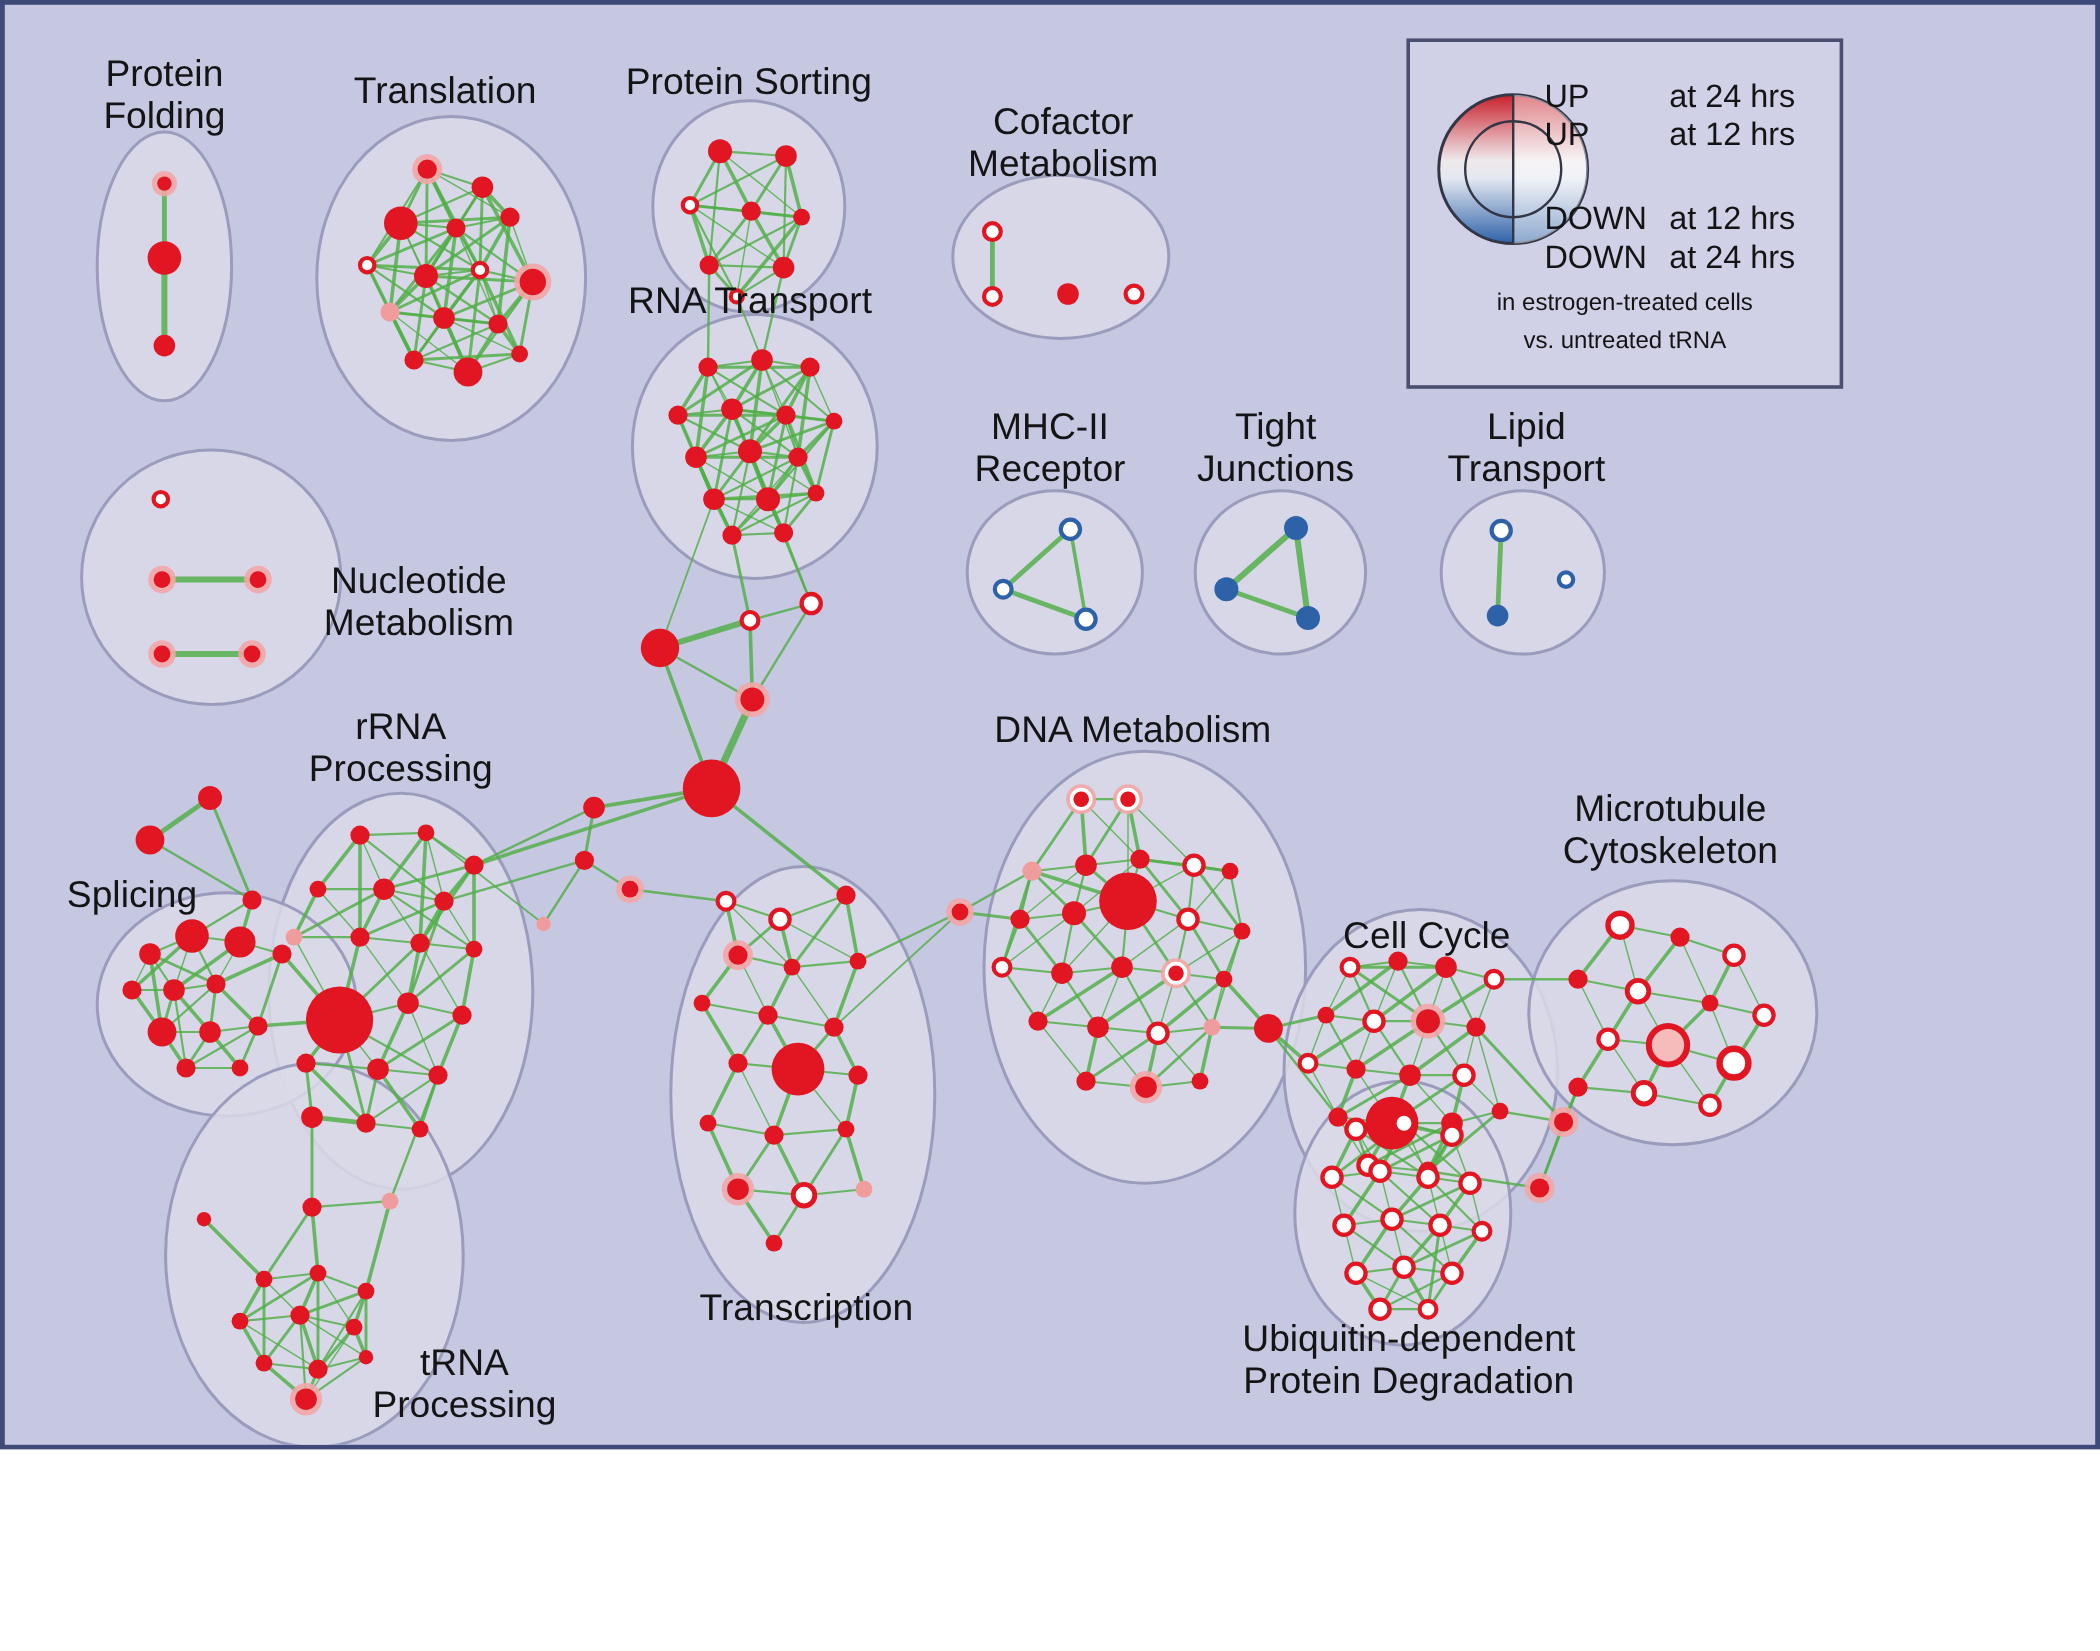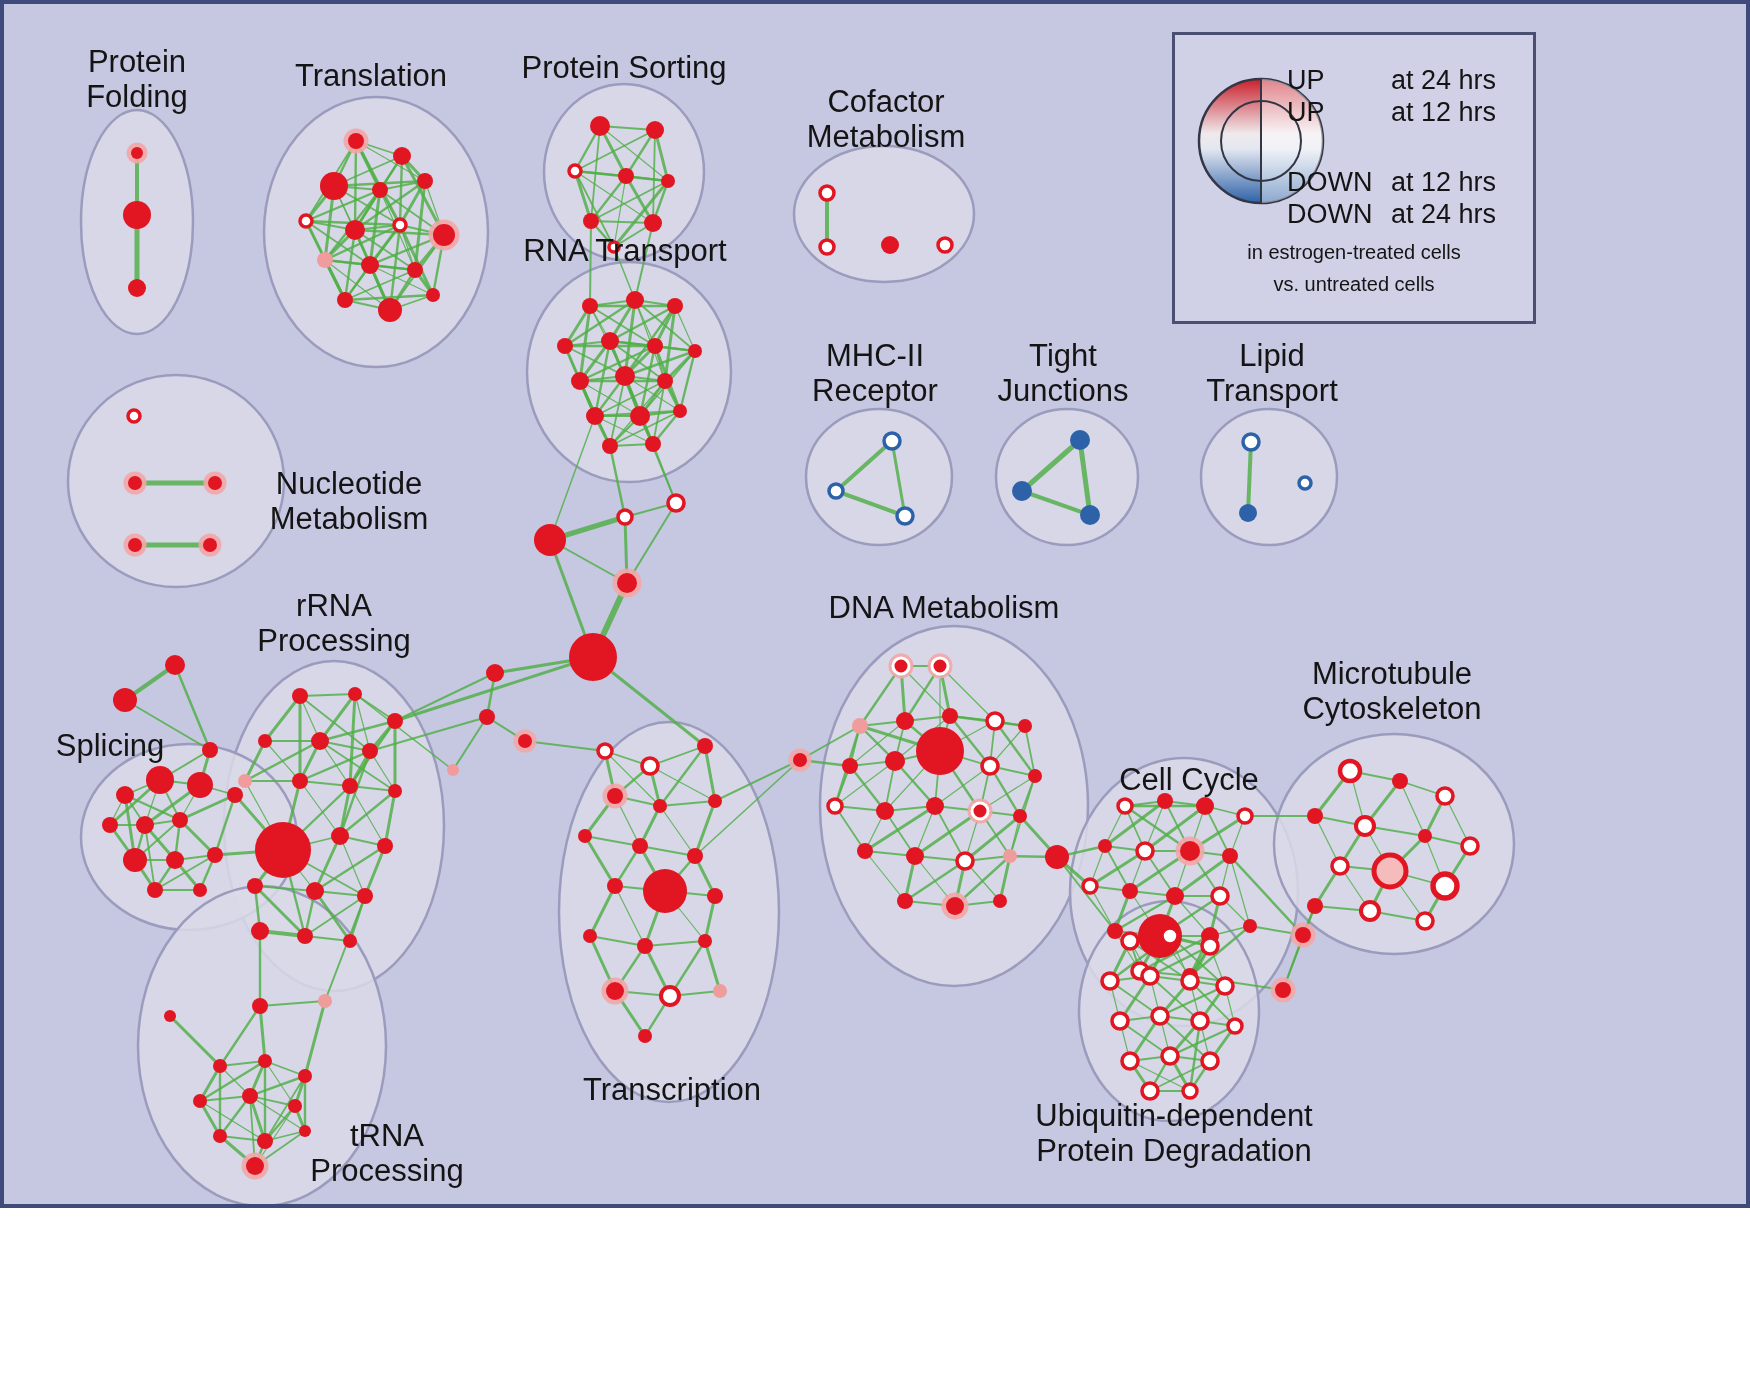--- a/index.html
+++ b/index.html
@@ -921,16 +921,16 @@
     <div class="lrow" style="top:132px">
       <span class="llabel">DOWN</span>
       <span class="ltime">at 12 hrs</span>
     </div>
     <div class="lrow" style="top:164px">
       <span class="llabel">DOWN</span>
       <span class="ltime">at 24 hrs</span>
     </div>
 
     <div class="lfoot" style="top:206px">in estrogen-treated cells</div>
-    <div class="lfoot" style="top:238px">vs. untreated cells</div>
+    <div class="lfoot" style="top:238px">vs. untreated tRNA</div>
   </div>
 
 </div>
 
 </body></html>

